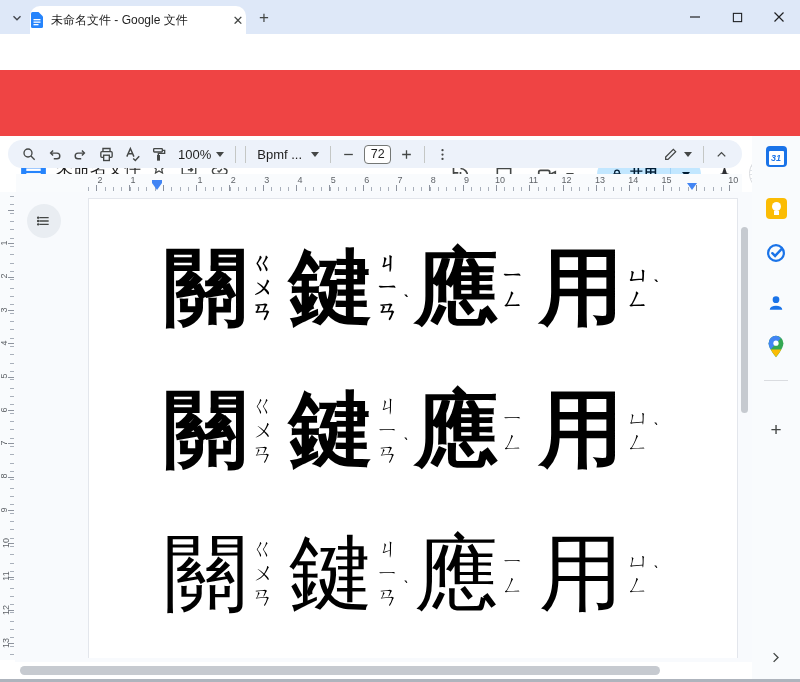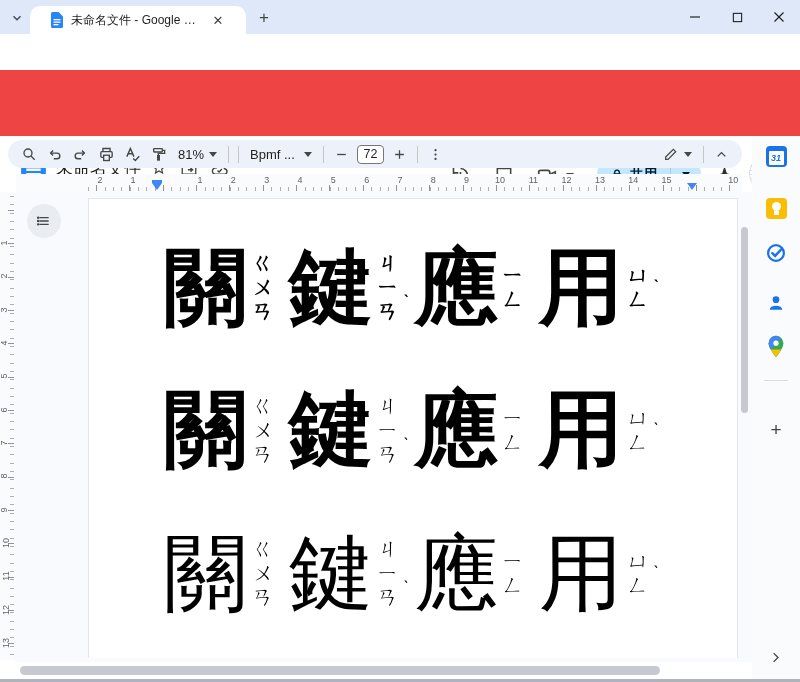--- a/index.html
+++ b/index.html
@@ -3,21 +3,21 @@
 <meta charset="utf-8">
 <style>
   * { margin:0; padding:0; box-sizing:border-box; }
   html,body { width:800px; height:682px; overflow:hidden; }
   body { font-family:"Liberation Sans","DejaVu Sans",sans-serif; background:#fff; }
   #window { position:relative; width:800px; height:682px; background:#fff; overflow:hidden; border-bottom:3px solid #aeb4bd; }
 
   
   .tabstrip { position:absolute; left:0; top:0; width:800px; height:34px; background:#dee8f8; }
   .tab-search-btn { position:absolute; left:6px; top:7px; width:22px; height:22px; border-radius:50%; display:flex; align-items:center; justify-content:center; color:#44474e; cursor:pointer; }
-  .tab { position:absolute; left:30px; top:6px; width:216px; height:28px; background:#fff; border-radius:10px 10px 0 0; display:flex; align-items:center; padding:0 20px; gap:7px; }
+  .tab { position:absolute; left:30px; top:6px; width:216px; height:28px; background:#fff; border-radius:10px 10px 0 0; display:flex; align-items:center; padding:0 0; gap:7px; }
   .tab-title { flex:1; font-size:12px; color:#1f1f1f; white-space:nowrap; overflow:hidden; text-overflow:ellipsis; }
   .tab-close { width:16px; height:16px; display:flex; align-items:center; justify-content:center; color:#444746; font-size:13px; border-radius:50%; cursor:pointer; }
   .newtab-btn { position:absolute; left:254px; top:8px; width:20px; height:20px; display:flex; align-items:center; justify-content:center; color:#444746; font-size:17px; cursor:pointer; }
   .win-controls { position:absolute; right:0; top:0; height:34px; display:flex; }
   .win-btn { width:42px; height:34px; display:flex; align-items:center; justify-content:center; color:#202124; cursor:pointer; }
 
   
   .navbar { position:absolute; left:0; top:34px; width:800px; height:36px; background:#fff; }
   .nav-ic { position:absolute; top:41px; width:24px; height:24px; display:flex; align-items:center; justify-content:center; color:#5f6368; cursor:pointer; }
   .omnibox { position:absolute; left:142px; top:39px; width:428px; height:27px; background:#eef1f9; border-radius:14px; display:flex; align-items:center; padding:0 10px; gap:8px; }
@@ -320,21 +320,21 @@
         </svg>
       </div>
     <div class="tb-btn">
       <svg width="16" height="16" viewBox="0 0 24 24" fill="none" stroke="currentColor" stroke-width="2">
           <rect x="4" y="4" width="13" height="5" rx="1"></rect>
           <path d="M17 6.5h3.5V11H11v3.5"></path>
           <rect x="10" y="14.5" width="2.5" height="6.5" fill="currentColor"></rect>
         </svg>
       </div>
     <div class="tb-select">
-      <span>81%</span>
+      <span>100%</span>
         <span class="caret"></span>
       </div>
     <div class="tb-sep"></div>
     <div class="tb-sep"></div>
     <div class="tb-select" style="min-width:74px;justify-content:space-between">
       <span>Bpmf ...</span>
         <span class="caret"></span>
       </div>
     <div class="tb-sep"></div>
     <div class="tb-btn">

